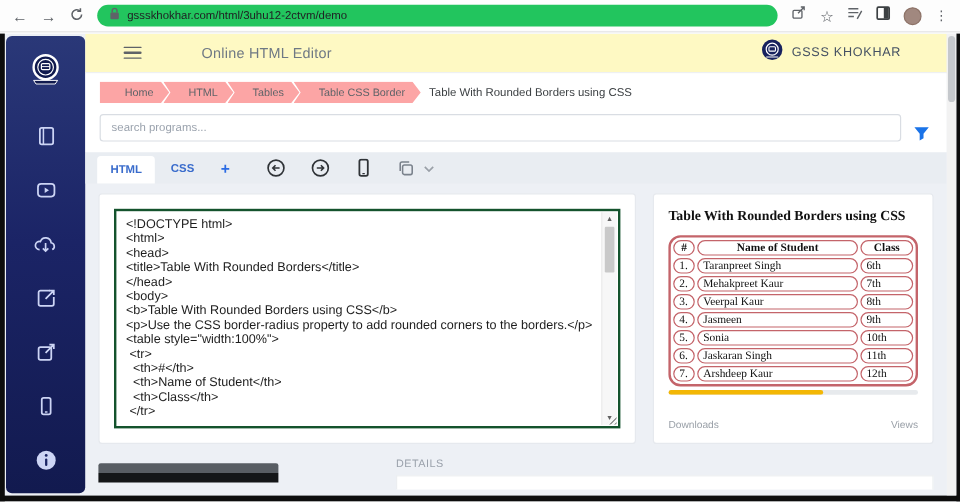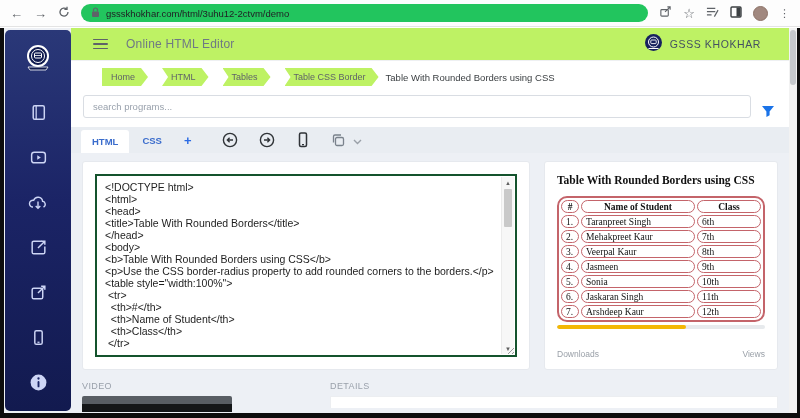--- a/index.html
+++ b/index.html
@@ -21,31 +21,31 @@
          display:flex; overflow:hidden; }
 
   .sidebar { width:66px; margin:2px 0 2px 1px; border-radius:5px; flex:0 0 66px;
              background:linear-gradient(180deg,#2a3878 0%,#1b2466 45%,#121a4f 100%);
              display:flex; flex-direction:column; align-items:center; padding-top:10px; }
   .side-logo { margin:2px 0 10px; }
   .side-item { margin:13px 0; cursor:pointer; display:flex; align-items:center; justify-content:center; }
 
   .main { flex:1; display:flex; flex-direction:column; overflow:hidden; }
 
-  .topbar { height:33px; background:#bef264; display:flex; align-items:center; padding:0 22px; border-bottom:1px solid #eef0f2; }
+  .topbar { height:33px; background:#fef9c3; display:flex; align-items:center; padding:0 32px; border-bottom:1px solid #eef0f2;gap:32px; }
   .hamburger { width:15px; cursor:pointer; margin-right:18px; }
   .hamburger div { height:1.6px; background:#5f6368; margin:3px 0; border-radius:1px; }
   .app-title { font-size:12px; color:#6f7984; letter-spacing:.2px; }
   .brand { margin-left:auto; display:flex; align-items:center; gap:7px; padding-right:6px;justify-content:flex-end; }
   .brand-text { font-size:10.5px; color:#445062; letter-spacing:.6px; }
 
   .subheader { background:#fff; padding:6px 12px 9px; }
   .crumbs { display:flex; align-items:center; height:20px; }
-  .crumb { background:#bef264; color:#5f6368; font-size:9px; padding:4px 13px 4px 9px; margin-right:-5px; cursor:pointer;
-           clip-path:polygon(0 0,calc(100% - 7px) 0,100% 50%,calc(100% - 7px) 100%,0 100%,6px 50%);margin-left:19px; }
+  .crumb { background:#fca5a5; color:#5f6368; font-size:9px; padding:4px 13px 4px 21px; margin-right:-5px; cursor:pointer;
+           clip-path:polygon(0 0,calc(100% - 7px) 0,100% 50%,calc(100% - 7px) 100%,0 100%,6px 50%); }
   .crumb:first-child { clip-path:polygon(0 0,calc(100% - 7px) 0,100% 50%,calc(100% - 7px) 100%,0 100%); }
   .crumb-current { font-size:9.5px; color:#3c4043; margin-left:12px; }
   .search-row { display:flex; align-items:flex-end; gap:10px; margin-top:8px; }
   .search-input { flex:1; height:23px; border:1px solid #d9dde3; border-radius:3px; padding:0 9px; font-size:9.5px;
                   color:#333; outline:none; font-family:"Liberation Sans",sans-serif; }
   .search-input::placeholder { color:#9aa2ad; }
   .funnel-btn { cursor:pointer; display:flex; align-items:center; padding-right:2px; }
 
   .tabstrip { height:26px; background:#e9edf2; display:flex; align-items:center; padding-left:10px; gap:2px; }
   .tab { font-size:9.5px; font-weight:bold; color:#3a6ccc; padding:6px 11px; cursor:pointer; }
@@ -70,21 +70,21 @@
 
   .preview-card { width:234px; flex:0 0 234px; padding:12px 12px 10px; display:flex; flex-direction:column;
                   font-family:"Liberation Serif",serif; overflow:hidden; }
   .pv-title { font-size:11.5px; font-weight:bold; color:#111; }
   .pv-desc { font-size:10px; color:#1c1c1c; margin-top:5px; line-height:1.25; }
   table.pv-table { width:100%; margin-top:10px; border:2px solid #c4646a; border-radius:10px; border-spacing:2px; border-collapse:separate; }
   .pv-table th, .pv-table td { border:1.5px solid #c4646a; border-radius:8px; font-size:9.5px; height:13px; padding:0 4px; color:#111; }
   .pv-table th { text-align:center; font-weight:bold; }
   .pv-table td { text-align:left; }
   .pv-table td:first-child, .pv-table th:first-child { width:18px; }
-  .pv-table td:last-child,  .pv-table th:last-child  { width:64px;margin-left:29px; }
+  .pv-table td:last-child,  .pv-table th:last-child  { width:44px;margin-left:29px; }
   .stats { margin-top:auto; font-family:"Liberation Sans",sans-serif; }
   .progress-track { height:4px; background:#e7eaed; border-radius:2px; overflow:hidden; }
   .progress-fill { height:100%; background:#f3b705; border-radius:2px; }
   .stats-labels { display:flex; justify-content:space-between; margin-top:20px; font-size:8.5px; color:#9aa0a8; }
 
   .bottom { height:34px; padding:2px 11px 0; display:flex; gap:14px; overflow:hidden; }
   .bottom-col-video { width:234px; flex:0 0 234px; }
   .bottom-col-details { flex:1; }
   .section-label { font-size:9px; color:#9aa1ab; letter-spacing:.4px; }
   .video-thumb { width:150px; height:16px; margin-top:5px; border-radius:2px 2px 0 0;
@@ -361,21 +361,20 @@
               <span>Downloads</span>
               <span>Views</span>
             </div>
 
           </div>
         </div>
       </div>
 
       <div class="bottom">
         <div class="bottom-col-video">
-          <div class="section-label">VIDEO</div>
           <div class="video-thumb"></div>
         </div>
         <div class="bottom-col-details">
           <div class="section-label">DETAILS</div>
           <div class="details-box"></div>
         </div>
       </div>
     </div>
 
     <div class="page-scroll">

